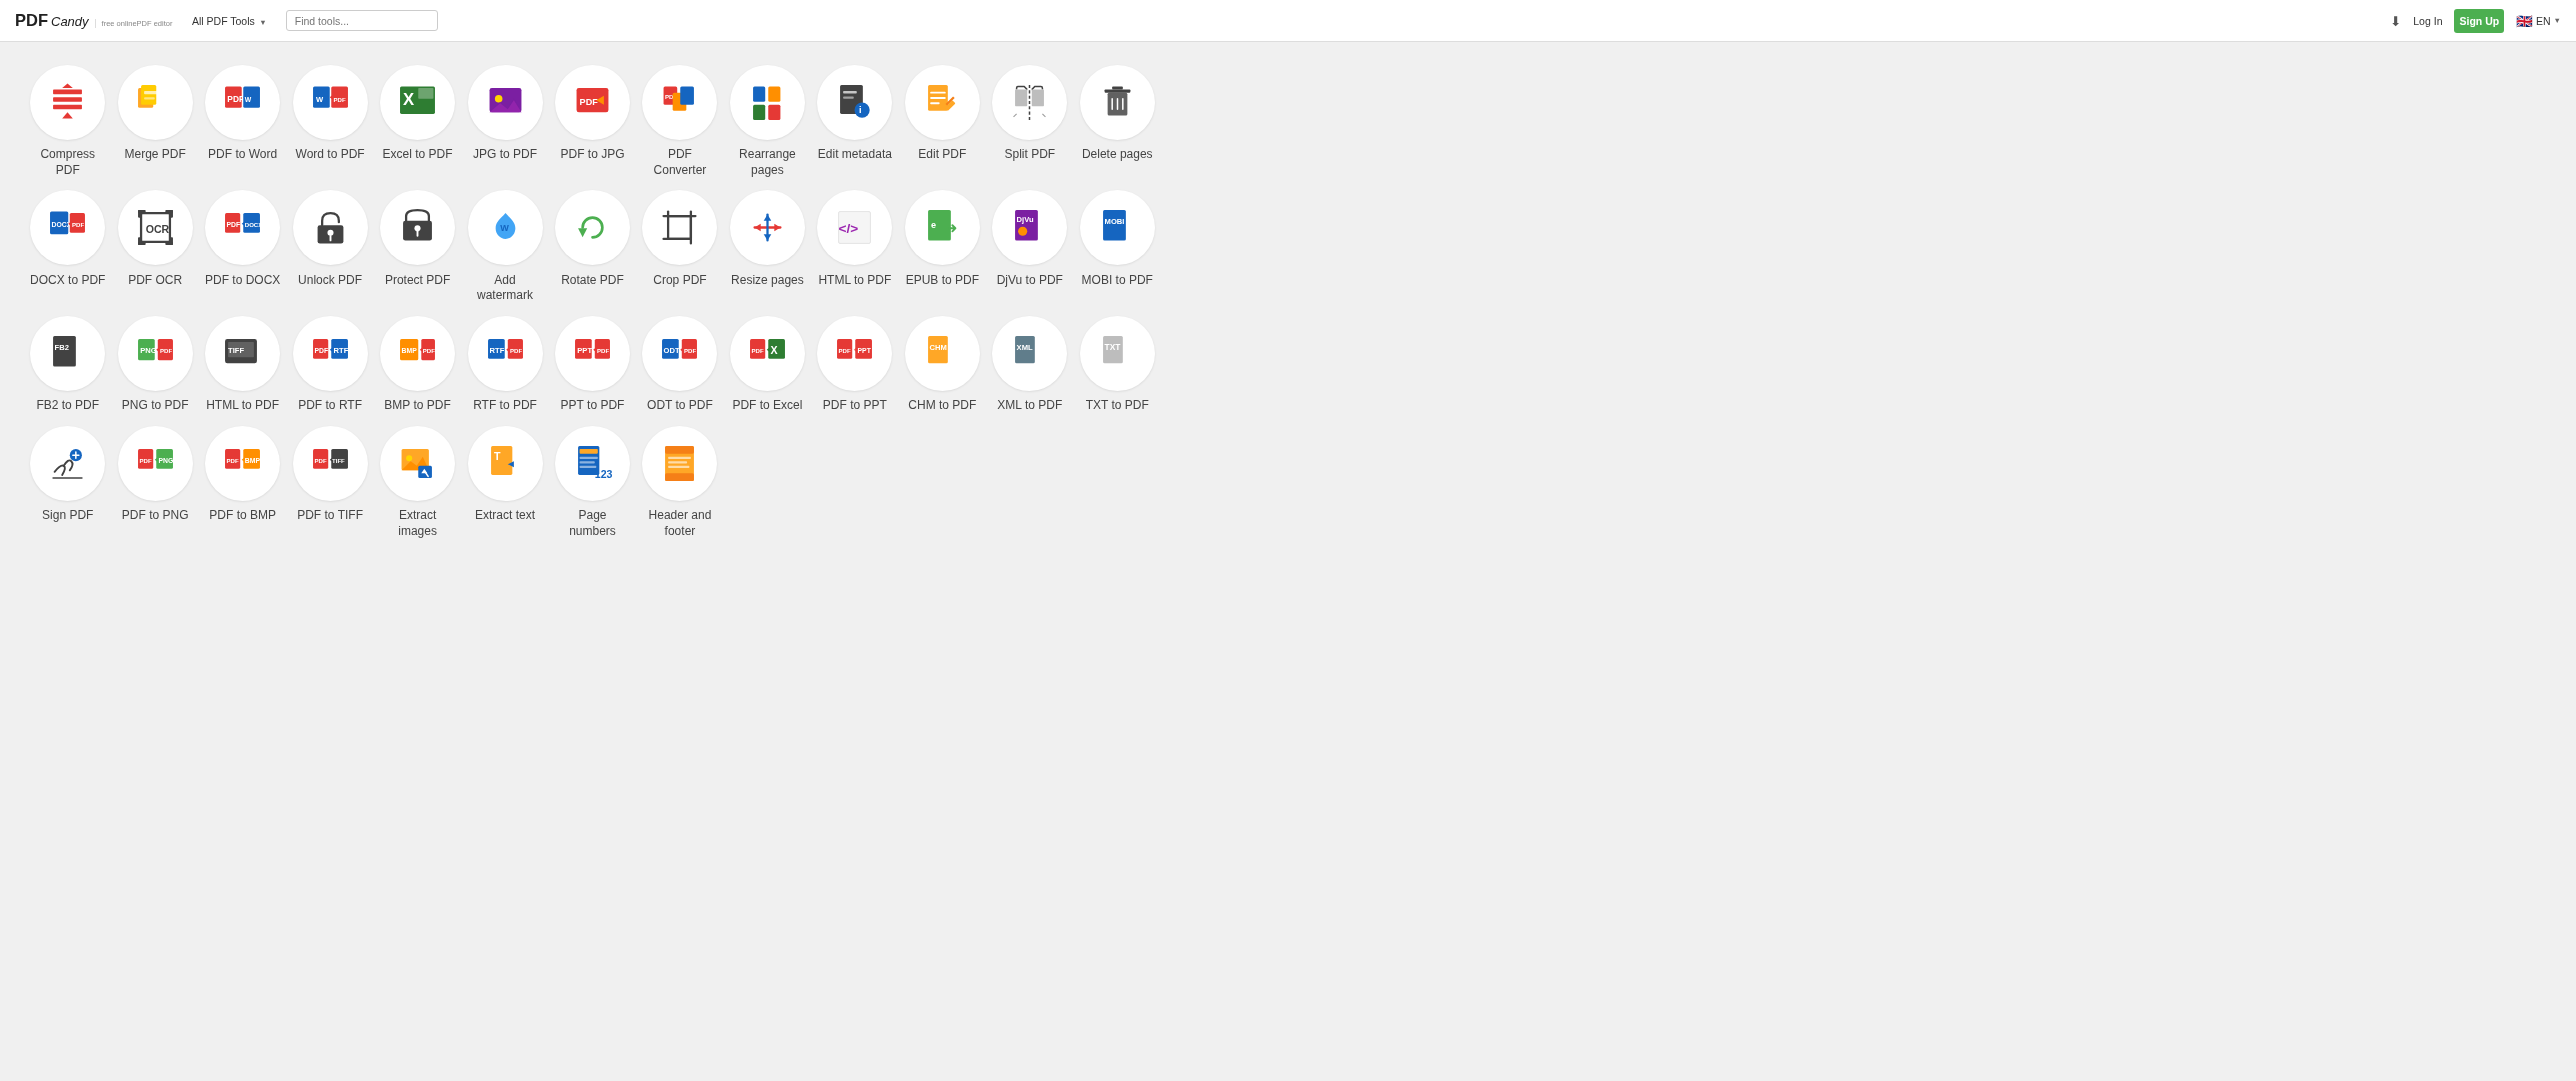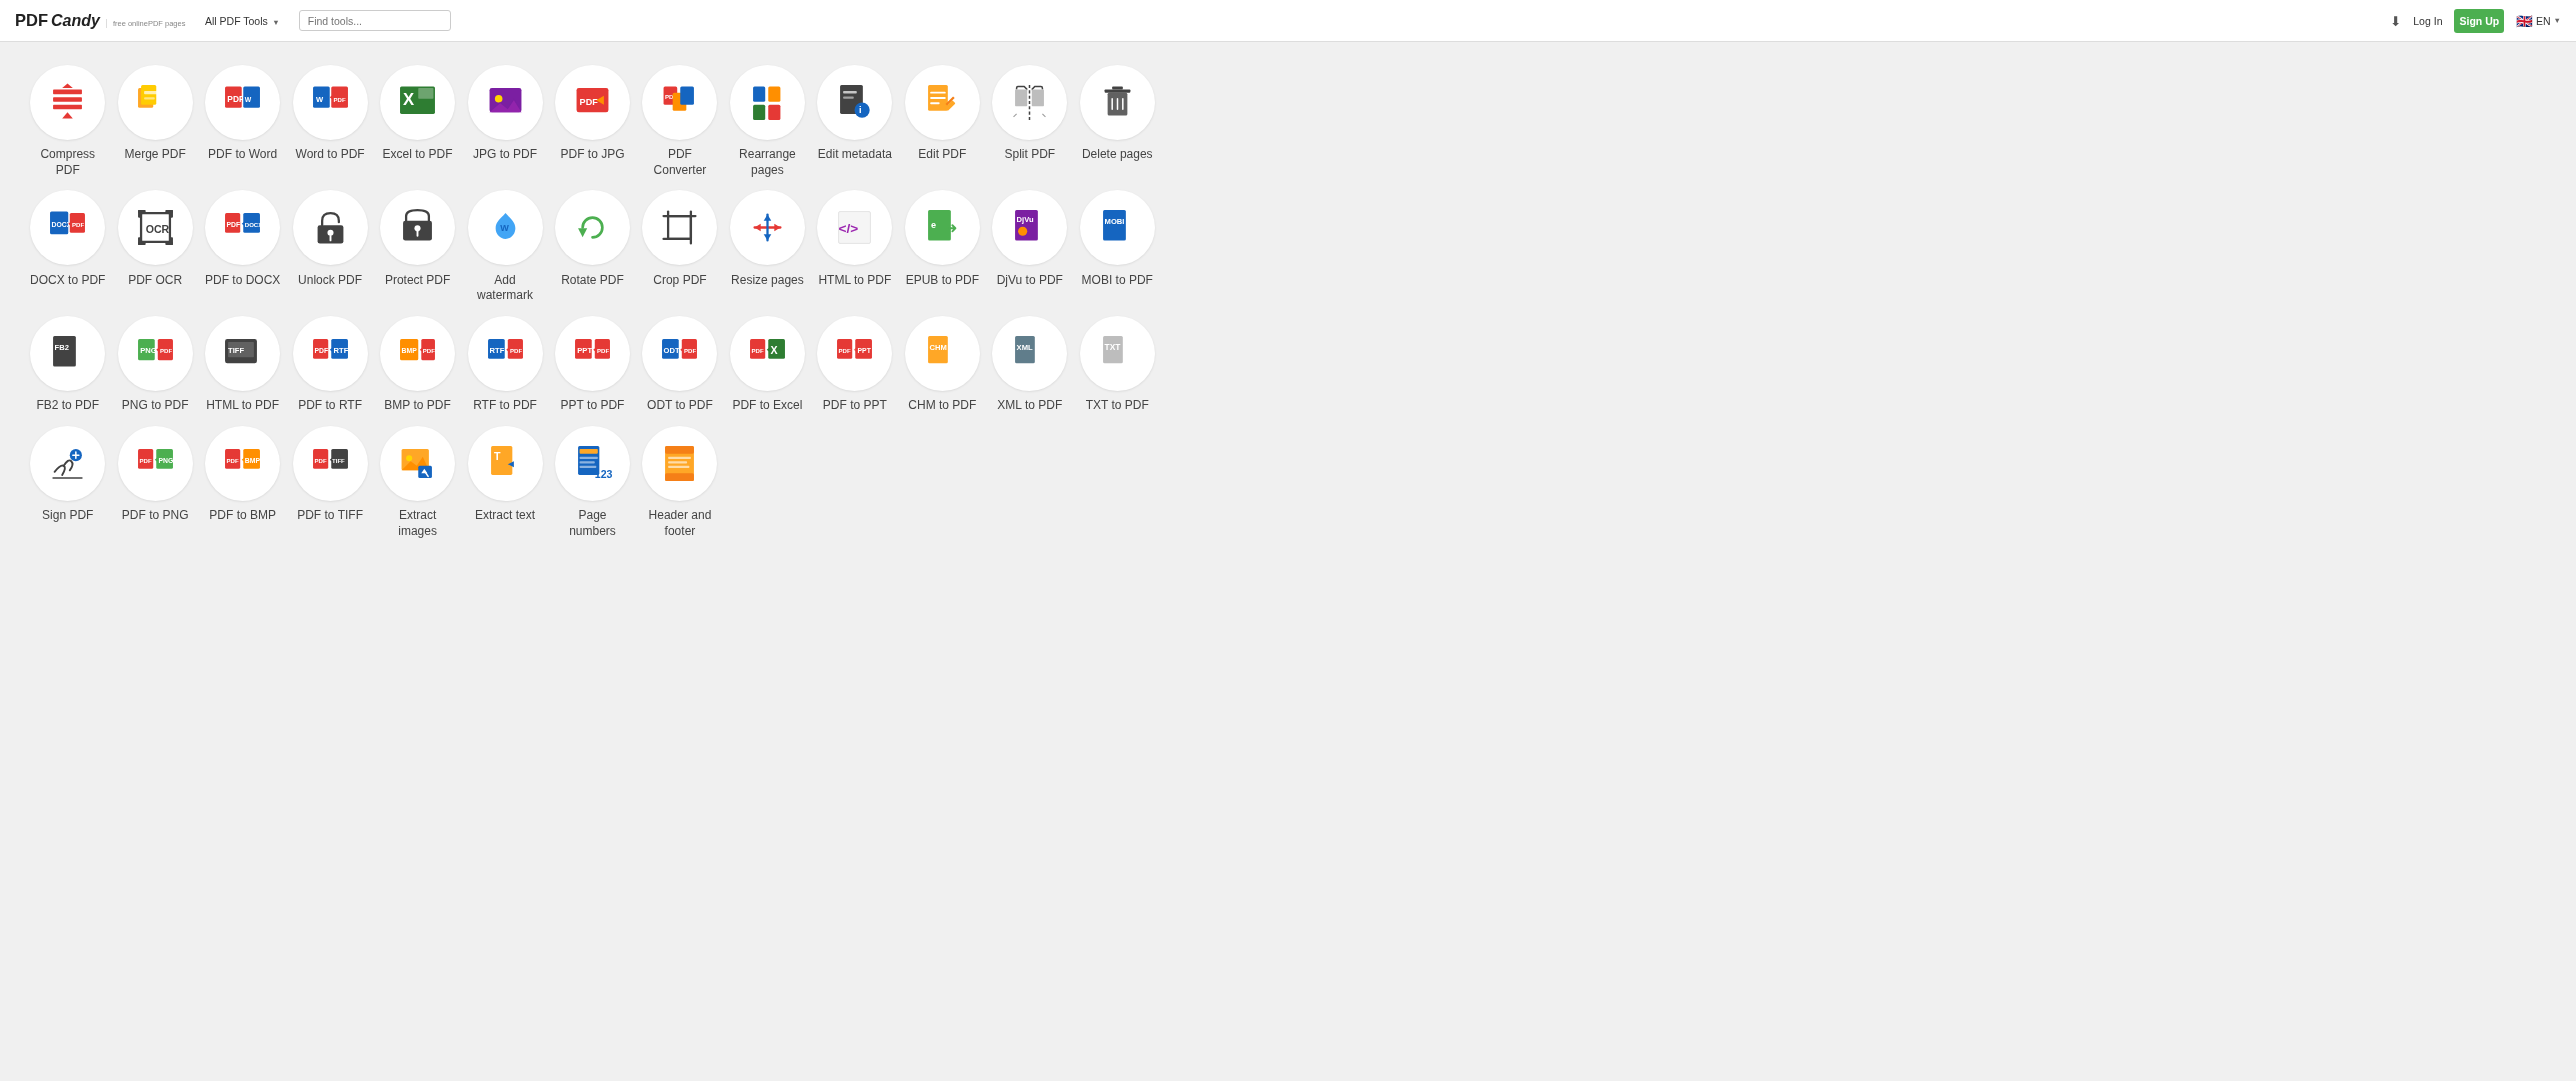--- a/index.html
+++ b/index.html
@@ -21,23 +21,23 @@
       gap: 3px;
       text-decoration: none;
       flex-shrink: 0;
     }
     .logo-pdf {
       font-size: 16.5px;
       font-weight: 900;
       color: #222;
     }
     .logo-candy {
-      font-size: 16px;
+      font-size: 13px;
       font-style: italic;
-      font-weight: 700;
+      font-weight: 400;
       color: #222;
     }
     .logo-tagline {
       display: flex;
       font-size: 7.5px;
       color: #888;
       line-height: 1.2;
       border-left: 0.8px solid #ddd;
       padding-left: 6px;
       margin-left: 3px;
@@ -145,21 +145,21 @@
   </style>
 </head>
 <body>
 
 <header class="header">
   <a class="logo" href="#">
     <span class="logo-pdf">PDF</span>
       <span class="logo-candy">Candy</span>
     <span class="logo-tagline">
       <span>free online</span>
-      <span>PDF pages</span>
+      <span>PDF editor</span>
     </span>
   </a>
 
   <div class="nav-dropdown">
     <span>All PDF Tools</span>
     <span class="chevron">▼</span>
   </div>
 
   <input class="search-input" type="text" placeholder="Find tools..." style="">
 

